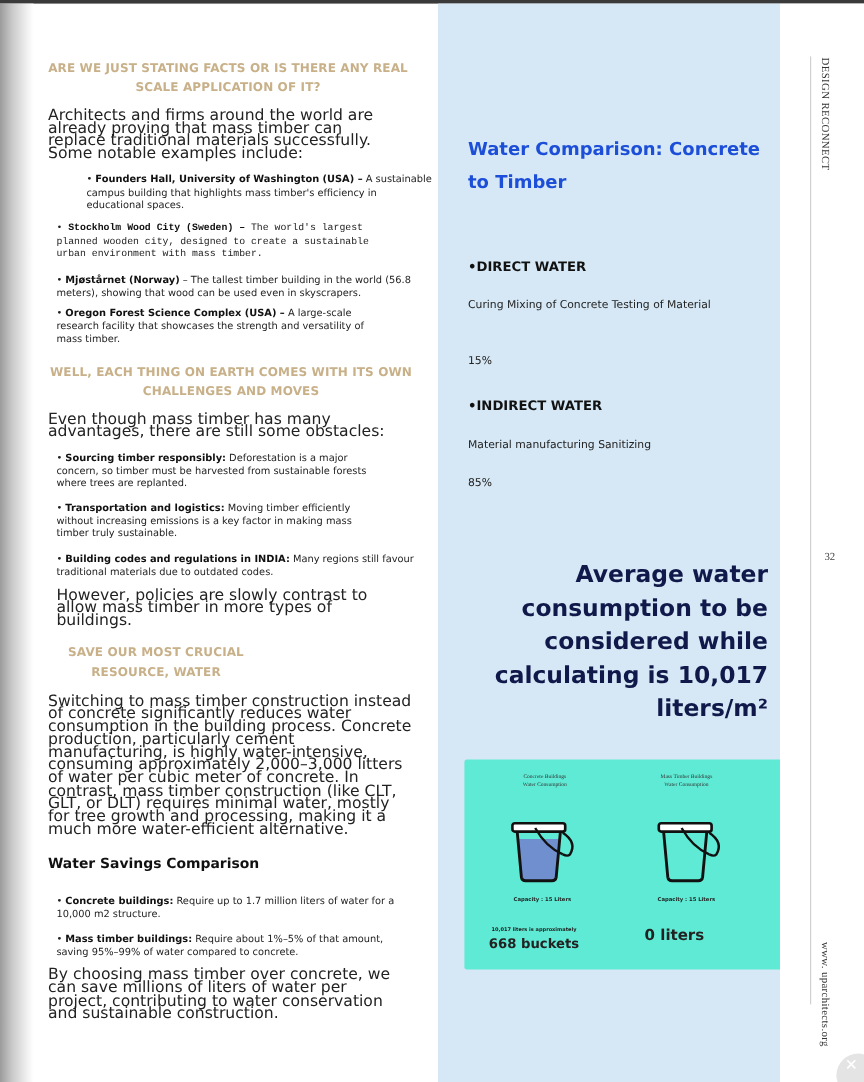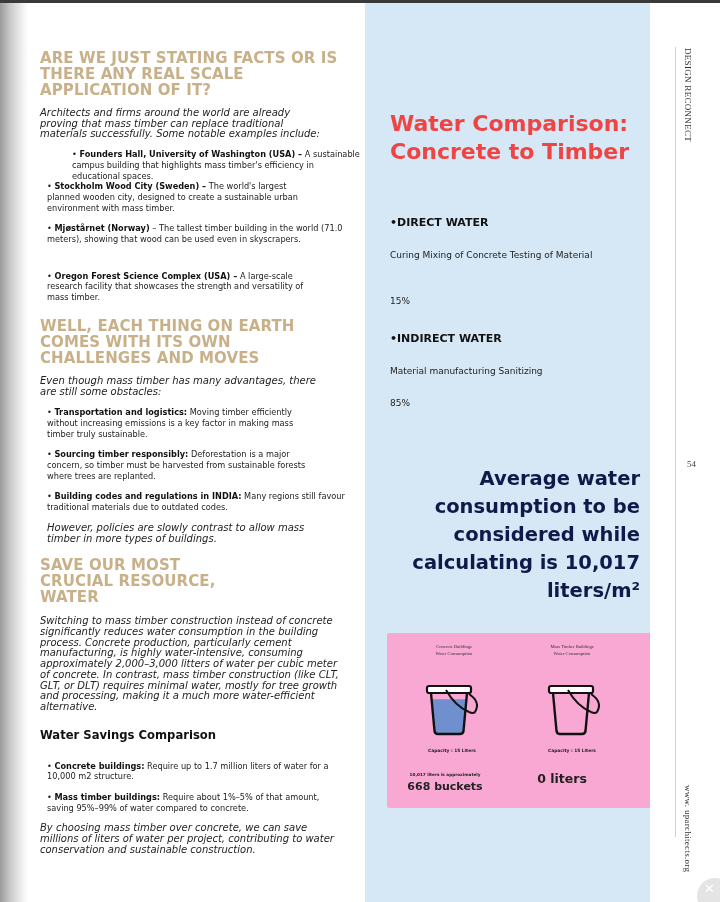--- a/index.html
+++ b/index.html
@@ -5,34 +5,34 @@
   * { box-sizing: border-box; margin: 0; padding: 0; }
   html, body { width: 720px; height: 902px; overflow: hidden; background: #ffffff; }
   body { position: relative; font-family: "DejaVu Sans", sans-serif; color: #1b1b1b; }
 
   .topbar { position: absolute; left: 0; top: 0; width: 720px; height: 3px; background: #3a3a3a; }
   .left-shade { position: absolute; left: 0; top: 3px; width: 28px; height: 899px;
     background: linear-gradient(to right, #9b9b9b 0%, #c8c8c8 35%, #ececec 75%, #ffffff 100%); }
 
   .left-page { position: absolute; left: 40px; top: 50px; width: 320px; }
   .h-gold { color: #c8b089; font-family: "DejaVu Sans", sans-serif; font-weight: bold;
-    font-size: 15px; line-height: 16px; letter-spacing: 0.1px; text-transform: uppercase; }
-  .p { font-size: 10px; line-height: 10.7px; color: #222; font-style: italic; }
+    font-size: 10px; line-height: 16px; letter-spacing: 0.1px; text-transform: uppercase; text-align: center; }
+  .p { font-size: 13px; line-height: 10.7px; color: #222; }
   .bullet { font-size: 8.2px; line-height: 10.7px; color: #222; margin-left: 7px; }
   .bullet b { font-weight: bold; color: #111; }
 
   .blue-panel { position: absolute; left: 365px; top: 3px; width: 285px; height: 899px; background: #d6e8f5; }
-  .title-big { position: absolute; left: 390px; top: 110px; width: 250px; color: #ef4444;
-    font-weight: bold; font-size: 22px; line-height: 28px; }
+  .title-big { position: absolute; left: 390px; top: 110px; width: 250px; color: #1d4ed8;
+    font-weight: bold; font-size: 15px; line-height: 28px; }
   .sub-h { position: absolute; left: 390px; font-weight: bold; font-size: 11px; color: #111; }
   .blue-p { position: absolute; left: 390px; font-size: 9px; line-height: 15px; color: #222; width: 240px; }
   .avg { position: absolute; left: 390px; top: 465px; width: 250px; color: #10194a;
     font-weight: bold; font-size: 19.5px; line-height: 28px; text-align: right; }
 
-  .bucket-card { position: absolute; left: 387px; top: 633px; width: 306px; height: 175px; background: #f9a8d4; border-radius: 2px; }
+  .bucket-card { position: absolute; left: 387px; top: 633px; width: 306px; height: 175px; background: #5eead4; border-radius: 2px; }
   .bc-label { position: absolute; font-size: 4.6px; line-height: 6.5px; color: #333; text-align: center; width: 90px; font-family: "Liberation Serif", serif; }
   .bc-cap { position: absolute; font-size: 4.4px; color: #222; width: 90px; text-align: center; font-weight: bold; }
   .bc-small { position: absolute; font-size: 4.2px; color: #222; width: 110px; text-align: center; font-weight: bold; }
   .bc-big { position: absolute; font-size: 11px; color: #222; font-weight: bold; text-align: center; width: 110px; }
   .bucket { position: absolute; }
 
   .right-margin { position: absolute; left: 650px; top: 3px; width: 70px; height: 899px; background: #ffffff; }
   .vrule { position: absolute; left: 675px; top: 47px; width: 1px; height: 790px; background: #d0d0d0; }
   .vtext { position: absolute; font-family: "Liberation Serif", serif; color: #333; font-size: 9px;
     writing-mode: vertical-rl; letter-spacing: 0.3px; }
@@ -44,29 +44,29 @@
 <body>
 
 <div class="topbar"></div>
 <div class="left-shade"></div>
 
 <div class="left-page">
   <div class="h-gold" style="width:300px;">ARE WE JUST STATING FACTS OR IS THERE ANY REAL SCALE APPLICATION OF IT?</div>
   <div class="p" style="margin-top:10px;width:290px;">Architects and firms around the world are already proving that mass timber can replace traditional materials successfully. Some notable examples include:</div>
 
   <div class="bullet" style="margin-top:9px;width:290px;margin-left:32px;">• <b>Founders Hall, University of Washington (USA) –</b><span> A sustainable campus building that highlights mass timber's efficiency in educational spaces.</span></div>
-  <div class="bullet" style="width:270px;">• <b>Stockholm Wood City (Sweden) –</b><span> The world's largest planned wooden city, designed to create a sustainable urban environment with mass timber.</span></div>
-  <div class="bullet" style="margin-top:10px;width:300px;">• <b>Mjøstårnet (Norway)</b><span> – The tallest timber building in the world (71.0 meters), showing that wood can be used even in skyscrapers.</span></div>
-  <div class="bullet" style="margin-top:26px;width:280px;">• <b>Oregon Forest Science Complex (USA) –</b><span> A large-scale research facility that showcases the strength and versatility of mass timber.</span></div>
+  <div class="bullet" style="margin-top:10px;width:270px;font-family:Liberation Mono, monospace;">• <b>Stockholm Wood City (Sweden) –</b><span> The world's largest planned wooden city, designed to create a sustainable urban environment with mass timber.</span></div>
+  <div class="bullet" style="margin-top:10px;width:300px;">• <b>Mjøstårnet (Norway)</b><span> – The tallest timber building in the world (56.8 meters), showing that wood can be used even in skyscrapers.</span></div>
+  <div class="bullet" style="margin-top:6px;width:280px;">• <b>Oregon Forest Science Complex (USA) –</b><span> A large-scale research facility that showcases the strength and versatility of mass timber.</span></div>
 
   <div class="h-gold" style="margin-top:15px;width:305px;">WELL, EACH THING ON EARTH COMES WITH ITS OWN CHALLENGES AND MOVES</div>
   <div class="p" style="margin-top:10px;width:295px;">Even though mass timber has many advantages, there are still some obstacles:</div>
 
+  <div class="bullet" style="margin-top:10px;width:275px;">• <b>Sourcing timber responsibly:</b><span> Deforestation is a major concern, so timber must be harvested from sustainable forests where trees are replanted.</span></div>
   <div class="bullet" style="margin-top:10px;width:270px;">• <b>Transportation and logistics:</b><span> Moving timber efficiently without increasing emissions is a key factor in making mass timber truly sustainable.</span></div>
-  <div class="bullet" style="margin-top:10px;width:275px;">• <b>Sourcing timber responsibly:</b><span> Deforestation is a major concern, so timber must be harvested from sustainable forests where trees are replanted.</span></div>
   <div class="bullet" style="margin-top:10px;width:300px;">• <b>Building codes and regulations in INDIA:</b><span> Many regions still favour traditional materials due to outdated codes.</span></div>
   <div class="p" style="margin-top:10px;margin-left:7px;width:290px;">However, policies are slowly contrast to allow mass timber in more types of buildings.</div>
 
   <div class="h-gold" style="margin-top:13px;width:180px;">SAVE OUR MOST CRUCIAL RESOURCE, WATER</div>
   <div class="p" style="margin-top:11px;width:305px;">Switching to mass timber construction instead of concrete significantly reduces water consumption in the building process. Concrete production, particularly cement manufacturing, is highly water-intensive, consuming approximately 2,000–3,000 litters of water per cubic meter of concrete. In contrast, mass timber construction (like CLT, GLT, or DLT) requires minimal water, mostly for tree growth and processing, making it a much more water-efficient alternative.</div>
 
   <div style="margin-top:15px;font-weight:bold;font-size:11.6px;color:#111;">Water Savings Comparison</div>
   <div class="bullet" style="margin-top:19px;width:300px;">• <b>Concrete buildings:</b><span> Require up to 1.7 million liters of water for a 10,000 m2 structure.</span></div>
   <div class="bullet" style="margin-top:10px;width:295px;">• <b>Mass timber buildings:</b><span> Require about 1%–5% of that amount, saving 95%–99% of water compared to concrete.</span></div>
   <div class="p" style="margin-top:10px;width:300px;">By choosing mass timber over concrete, we can save millions of liters of water per project, contributing to water conservation and sustainable construction.</div>
@@ -114,17 +114,17 @@
   <div class="bc-cap" style="left:140px;top:115px;">Capacity : 15 Liters</div>
 
   <div class="bc-small" style="left:3px;top:139px;">10,017 liters is approximately</div>
   <div class="bc-big" style="left:3px;top:147px;">668 buckets</div>
   <div class="bc-big" style="left:120px;top:138px;font-size:12.5px;">0 liters</div>
 </div>
 
 <div class="right-margin"></div>
 <div class="vrule"></div>
 <div class="vtext" style="left:683px;top:48px;">DESIGN RECONNECT</div>
-<div class="pnum">54</div>
+<div class="pnum">32</div>
 <div class="vtext" style="left:683px;top:785px;">www. uparchitects.org</div>
 <div class="corner-badge">
     <span>✕</span>
   </div>
 
 </body></html>

